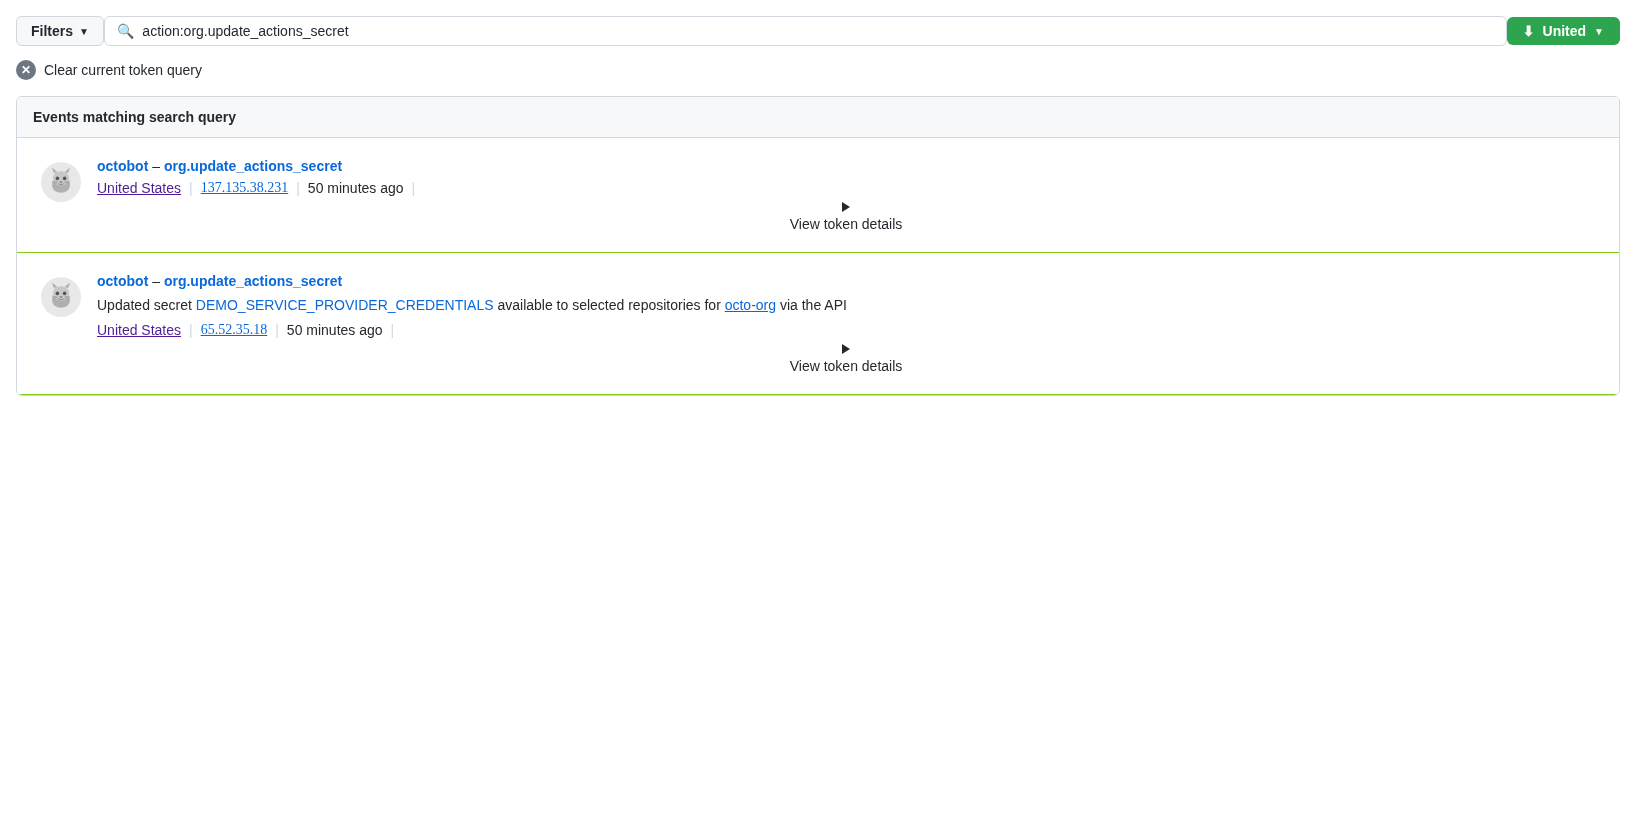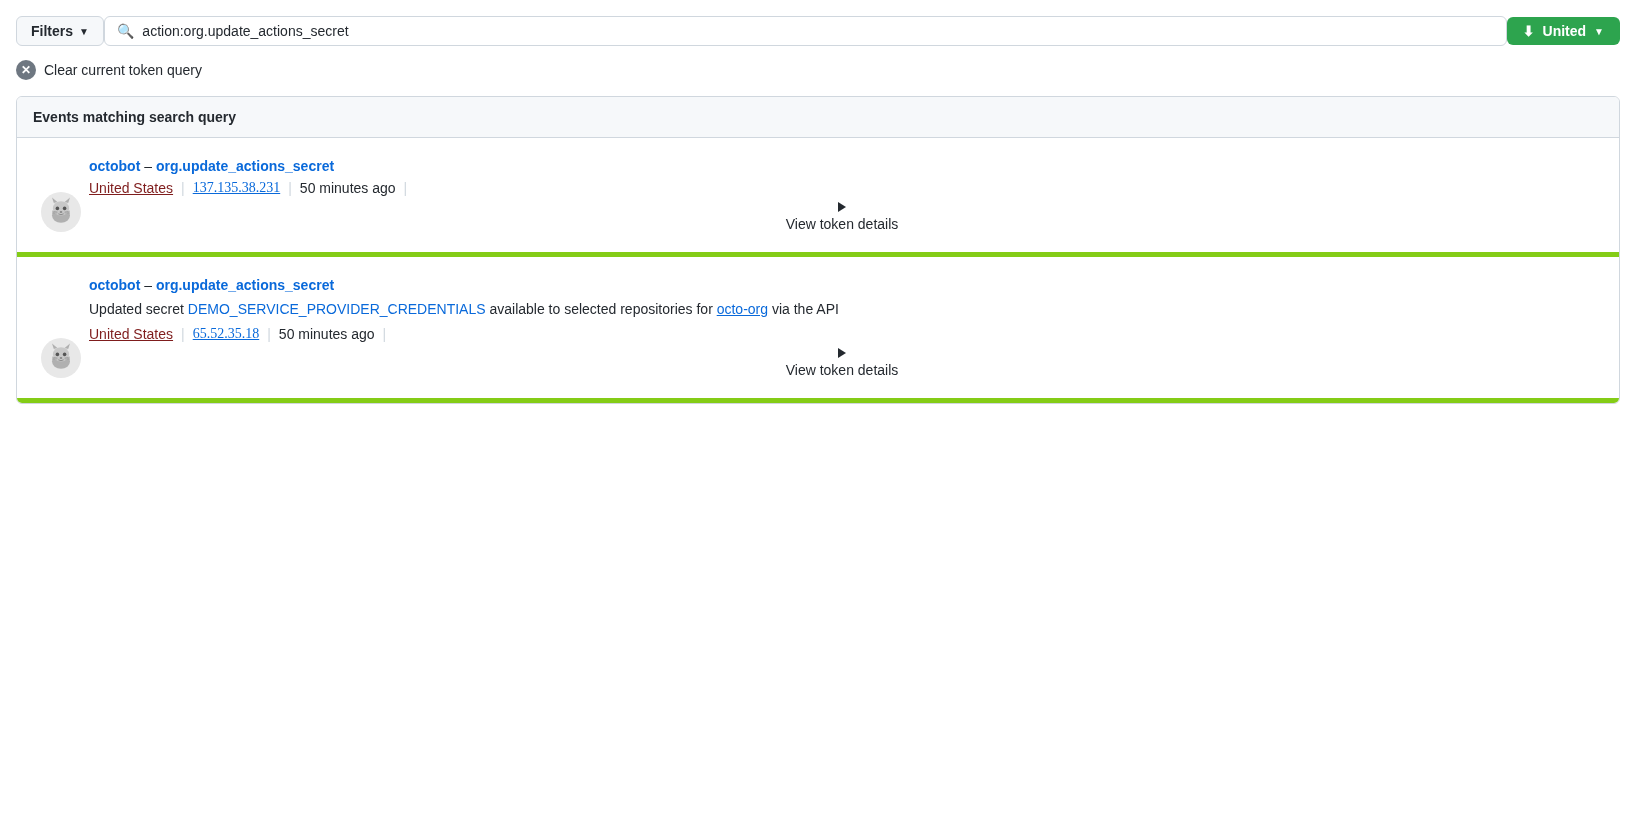--- a/index.html
+++ b/index.html
@@ -112,24 +112,24 @@
     .results-header {
       background: #f6f8fa;
       padding: 12px 16px;
       border-bottom: 1px solid #d0d7de;
       font-weight: 700;
       font-size: 14px;
     }
 
     .event-row {
       display: flex;
-      align-items: flex-end;
-      gap: 8px;
+      align-items: flex-start;
+      gap: 16px;
       padding: 20px 24px;
-      border-bottom: 5px solid #84cc16;
+      border-bottom: 1px solid #84cc16;
       background: #ffffff;
     }
 
     .avatar {
       width: 40px;
       height: 40px;
       border-radius: 50%;
       background: #e8e8e8;
       flex-shrink: 0;
       display: flex;
@@ -177,21 +177,21 @@
     .event-meta {
       display: flex;
       align-items: center;
       gap: 0;
       font-size: 14px;
       margin-bottom: 6px;
       flex-wrap: wrap;
     }
 
     .meta-location {
-      color: #7f1d1d;
+      color: #4c1d95;
     }
 
     .meta-sep {
       color: #d0d7de;
       margin: 0 8px;
     }
 
     .meta-ip {
       color: #0969da;
       font-family: Liberation Serif, serif;

